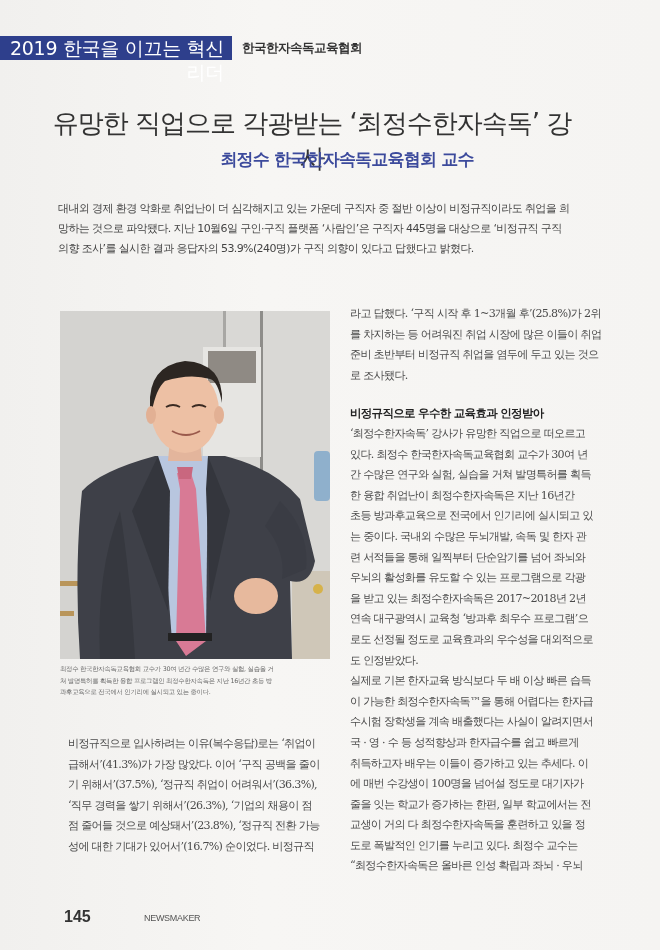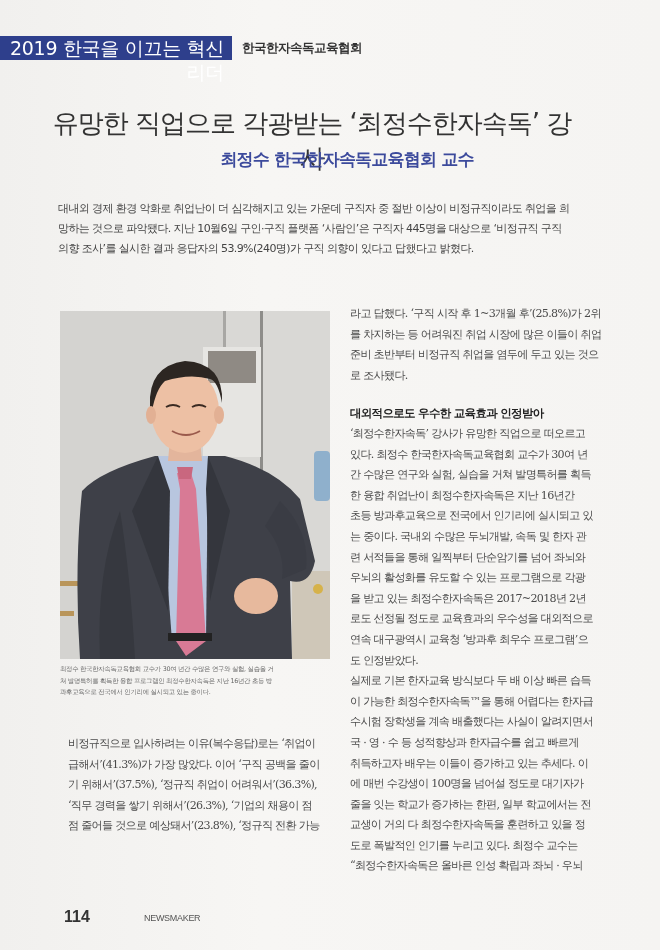--- a/index.html
+++ b/index.html
@@ -181,52 +181,53 @@
     <span>쳐 발명특허를 획득한 융합 프로그램인 최정수한자속독은 지난 16년간 초등 방</span>
     <span>과후교육으로 전국에서 인기리에 실시되고 있는 중이다.</span>
   </div>
 
   <div class="col col-left">
     <span class="line">비정규직으로 입사하려는 이유(복수응답)로는 ‘취업이</span>
     <span class="line">급해서’(41.3%)가 가장 많았다. 이어 ‘구직 공백을 줄이</span>
     <span class="line">기 위해서’(37.5%), ‘정규직 취업이 어려워서’(36.3%),</span>
     <span class="line">‘직무 경력을 쌓기 위해서’(26.3%), ‘기업의 채용이 점</span>
     <span class="line">점 줄어들 것으로 예상돼서’(23.8%), ‘정규직 전환 가능</span>
+    <span class="line">성에 대한 기대가 있어서’(16.7%) 순이었다. 비정규직</span>
   </div>
 
   <div class="col col-right-top">
     <span class="line">라고 답했다. ‘구직 시작 후 1~3개월 후’(25.8%)가 2위</span>
     <span class="line">를 차지하는 등 어려워진 취업 시장에 많은 이들이 취업</span>
     <span class="line">준비 초반부터 비정규직 취업을 염두에 두고 있는 것으</span>
     <span class="line">로 조사됐다.</span>
   </div>
 
-  <div class="section-head">대외적으로도 우수한 교육효과 인정받아</div>
+  <div class="section-head">비정규직으로 우수한 교육효과 인정받아</div>
 
   <div class="col col-right">
     <span class="line">‘최정수한자속독’ 강사가 유망한 직업으로 떠오르고</span>
     <span class="line">있다. 최정수 한국한자속독교육협회 교수가 30여 년</span>
     <span class="line">간 수많은 연구와 실험, 실습을 거쳐 발명특허를 획득</span>
     <span class="line">한 융합 취업난이 최정수한자속독은 지난 16년간</span>
     <span class="line">초등 방과후교육으로 전국에서 인기리에 실시되고 있</span>
     <span class="line">는 중이다. 국내외 수많은 두뇌개발, 속독 및 한자 관</span>
     <span class="line">련 서적들을 통해 일찍부터 단순암기를 넘어 좌뇌와</span>
     <span class="line">우뇌의 활성화를 유도할 수 있는 프로그램으로 각광</span>
     <span class="line">을 받고 있는 최정수한자속독은 2017~2018년 2년</span>
+    <span class="line">연속 대구광역시 교육청 ‘방과후 최우수 프로그램’으</span>
     <span class="line">로도 선정될 정도로 교육효과의 우수성을 대외적으로</span>
-    <span class="line">연속 대구광역시 교육청 ‘방과후 최우수 프로그램’으</span>
     <span class="line">도 인정받았다.</span>
     <span class="line">실제로 기본 한자교육 방식보다 두 배 이상 빠른 습득</span>
     <span class="line">이 가능한 최정수한자속독™을 통해 어렵다는 한자급</span>
     <span class="line">수시험 장학생을 계속 배출했다는 사실이 알려지면서</span>
     <span class="line">국 · 영 · 수 등 성적향상과 한자급수를 쉽고 빠르게</span>
     <span class="line">취득하고자 배우는 이들이 증가하고 있는 추세다. 이</span>
     <span class="line">에 매번 수강생이 100명을 넘어설 정도로 대기자가</span>
     <span class="line">줄을 잇는 학교가 증가하는 한편, 일부 학교에서는 전</span>
     <span class="line">교생이 거의 다 최정수한자속독을 훈련하고 있을 정</span>
     <span class="line">도로 폭발적인 인기를 누리고 있다. 최정수 교수는</span>
     <span class="line">“최정수한자속독은 올바른 인성 확립과 좌뇌 · 우뇌</span>
   </div>
 
-  <div class="folio">114</div>
+  <div class="folio">145</div>
   <div class="folio-mag">NEWSMAKER</div>
 
 </div>
 
 </body></html>

